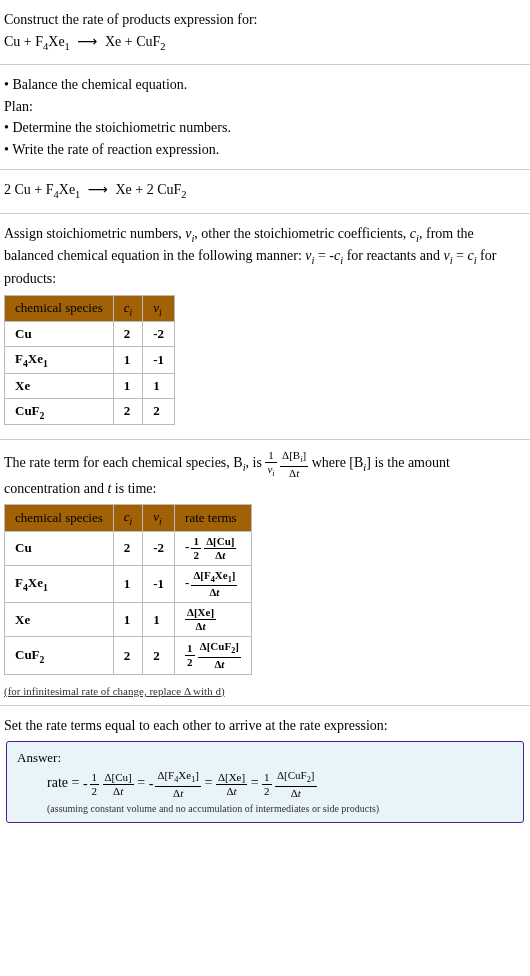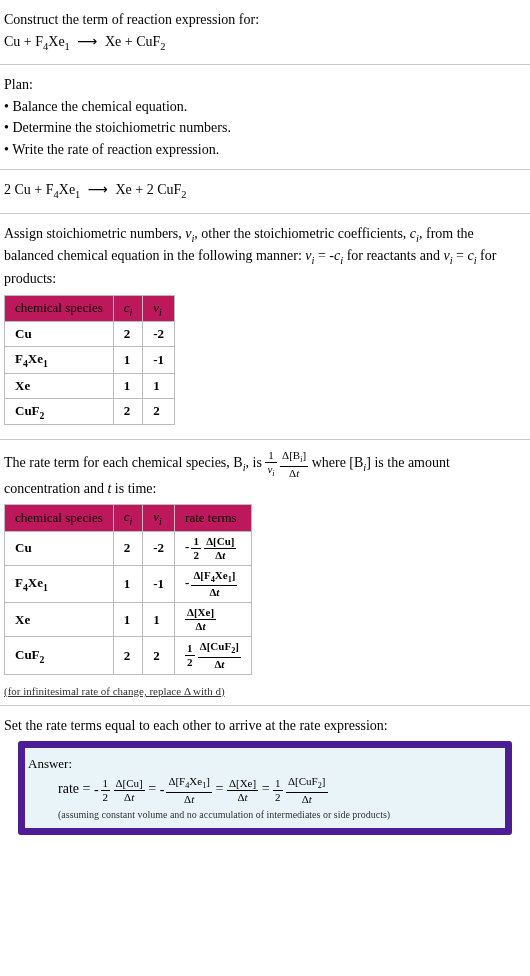--- a/index.html
+++ b/index.html
@@ -23,59 +23,59 @@
     border-collapse: collapse;
     margin: 6px 0;
   }
   th, td {
     border: 1px solid #bbb;
     padding: 4px 10px;
     text-align: left;
     font-size: 13px;
     font-weight: bold;
   }
-  th { background: #be185d; font-weight: normal; }
+  th { background: #a16207; font-weight: normal; }
   .footnote { font-size: 11px; color: #333; margin-top: 10px; text-decoration: underline; }
   .frac {
     display: inline-block;
     vertical-align: middle;
     text-align: center;
     font-size: 11px;
     line-height: 1;
   }
   .frac .num { display: block; border-bottom: 1px solid #000; padding: 0 2px 1px; }
   .frac .den { display: block; padding: 1px 2px 0; }
   .neg { margin-right: 2px; }
   .answer-box {
     background: #e8f4f8;
-    border: 7px solid #4c1d95;
+    border: 1px solid #4c1d95;
     border-radius: 3px;
-    padding: 8px 3px;
-    margin: 6px 14px 4px;
+    padding: 8px 10px;
+    margin: 6px 2px 4px;
   }
   .answer-title { font-size: 13px; margin-bottom: 4px; }
   .answer-indent { margin-left: 30px; }
   .answer-note { font-size: 10px; color: #333; margin-top: 4px; margin-left: 30px; font-family: Liberation Serif, serif;}
   i { font-style: italic; }
 </style>
 </head>
 <body>
 
 <div class="section">
-  <div class="line">Construct the term of reaction expression for:</div>
+  <div class="line">Construct the rate of products expression for:</div>
   <div class="line">
     <span>Cu + F<sub>4</sub>Xe<sub>1</sub></span>
     <span class="arrow">⟶</span>
     <span>Xe + CuF<sub>2</sub></span>
   </div>
 </div>
 
 <div class="section">
+  <div class="line">• Balance the chemical equation.</div>
   <div class="line">Plan:</div>
-  <div class="line">• Balance the chemical equation.</div>
   <div class="line">• Determine the stoichiometric numbers.</div>
   <div class="line">• Write the rate of reaction expression.</div>
 </div>
 
 <div class="section">
   <div class="line">
     <span>2 Cu + F<sub>4</sub>Xe<sub>1</sub></span>
     <span class="arrow">⟶</span>
     <span>Xe + 2 CuF<sub>2</sub></span>
   </div>

